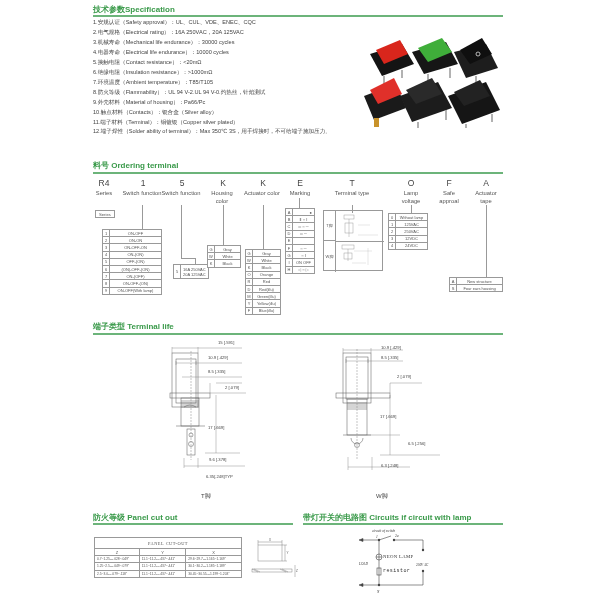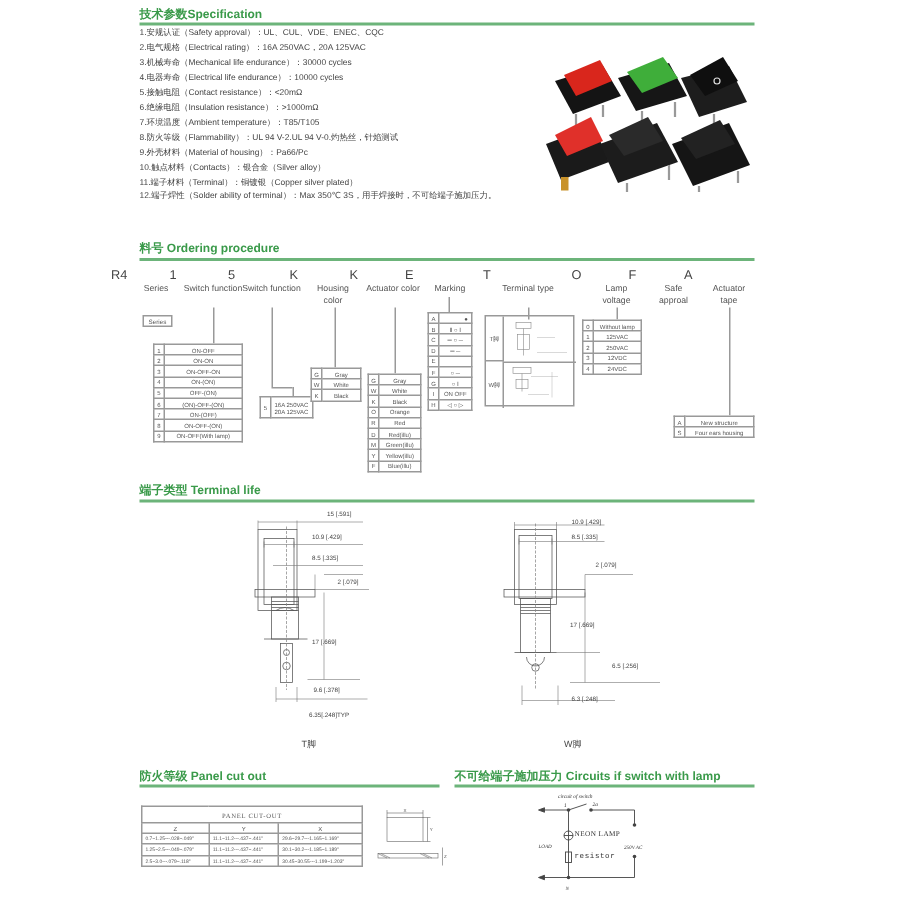--- a/index.html
+++ b/index.html
@@ -2,21 +2,21 @@
 <html><head>
 <meta charset="utf-8">
 <style>
   * { box-sizing: border-box; margin: 0; padding: 0; }
   body { width: 600px; height: 600px; background: #ffffff; position: relative; overflow: hidden; font-family: "Liberation Sans", "DejaVu Sans", sans-serif; color: #555; }
   .abs { position: absolute; }
   .sec-title { position: absolute; font-weight: bold; font-size: 8px; color: #3a9a4a; white-space: nowrap; text-align: right; }
   .sec-line { position: absolute; height: 1.5px; background: #6cb47a; }
   .spec-list { position: absolute; left: 93px; top: 18px; font-size: 5.6px; line-height: 9.95px; color: #444; white-space: nowrap; }
   .photo { position: absolute; left: 362px; top: 24px; width: 140px; height: 104px; }
-  .code-letter { position: absolute; font-size: 8.5px; color: #444; text-align: left; width: 60px; }
+  .code-letter { position: absolute; font-size: 8.5px; color: #444; text-align: center; width: 60px; }
   .code-label { position: absolute; font-size: 5.8px; color: #555; text-align: center; width: 60px; line-height: 7.5px; }
   table.opt { position: absolute; border-collapse: collapse; font-size: 4px; color: #555; background: #fff; }
   table.opt td { border: 0.5px solid #999; padding: 0 2px; height: 7.2px; white-space: nowrap; }
   table.opt td.k { width: 7px; text-align: center; padding: 0; }
   table.opt td.v { text-align: center; }
   .vline { position: absolute; width: 0.6px; background: #999; }
   .hline { position: absolute; height: 0.6px; background: #999; }
   .dim { position: absolute; font-size: 4.2px; color: #444; white-space: nowrap; }
   .caption { position: absolute; font-size: 6px; color: #444; }
   svg { position: absolute; overflow: visible; }
@@ -75,21 +75,21 @@
     <line x1="84" y1="86" x2="84" y2="96" stroke="#999" stroke-width="1.5"></line>
   </g>
   <g>
     <polygon points="86,72 124,58 138,86 100,100" fill="#151515"></polygon>
     <polygon points="92,68 118,56 128,72 102,82" fill="#222"></polygon>
     <line x1="104" y1="100" x2="104" y2="104" stroke="#999" stroke-width="1.5"></line>
     <line x1="130" y1="90" x2="130" y2="98" stroke="#999" stroke-width="1.5"></line>
   </g>
 </svg>
 
-<div class="sec-title" style="left:93px;top:160px;">料号 Ordering procedure</div>
+<div class="sec-title" style="left:93px;top:160px;">料号 Ordering terminal</div>
 <div class="sec-line" style="left:93px;top:172px;width:410px;"></div>
 
 <div class="code-letter" style="left:74px;top:178px;">R4</div>
 <div class="code-letter" style="left:113px;top:178px;">1</div>
 <div class="code-letter" style="left:152px;top:178px;">5</div>
 <div class="code-letter" style="left:193px;top:178px;">K</div>
 <div class="code-letter" style="left:233px;top:178px;">K</div>
 <div class="code-letter" style="left:270px;top:178px;">E</div>
 <div class="code-letter" style="left:322px;top:178px;">T</div>
 <div class="code-letter" style="left:381px;top:178px;">O</div>
@@ -462,21 +462,21 @@
       <line x1="8" y1="32" x2="14" y2="35"></line>
     <line x1="34" y1="32" x2="40" y2="35"></line>
       <line x1="36" y1="32" x2="42" y2="35"></line>
     <line x1="49" y1="28" x2="49" y2="40"></line>
   </g>
   <text x="23" y="4" font-size="3" fill="#555">X</text>
   <text x="40.5" y="17" font-size="3" fill="#555">Y</text>
   <text x="50" y="35" font-size="3" fill="#555">Z</text>
 </svg>
 
-<div class="sec-title" style="left:303px;top:512px;">不可给端子施加压力 Circuits if switch with lamp</div>
+<div class="sec-title" style="left:303px;top:512px;">带灯开关的电路图 Circuits if circuit with lamp</div>
 <div class="sec-line" style="left:303px;top:523px;width:200px;"></div>
 
 <svg style="left:355px;top:528px;" width="90" height="70" viewBox="0 0 90 70">
   <g stroke="#444" stroke-width="0.6" fill="none">
     <line x1="6" y1="12" x2="24" y2="12"></line>
     <polygon points="4,12 8,10.5 8,13.5" fill="#444"></polygon>
     <line x1="24" y1="12" x2="36" y2="8"></line>
     <line x1="39" y1="12" x2="68" y2="12"></line>
     <line x1="68" y1="12" x2="68" y2="22"></line>
     <line x1="24" y1="12" x2="24" y2="57"></line>

